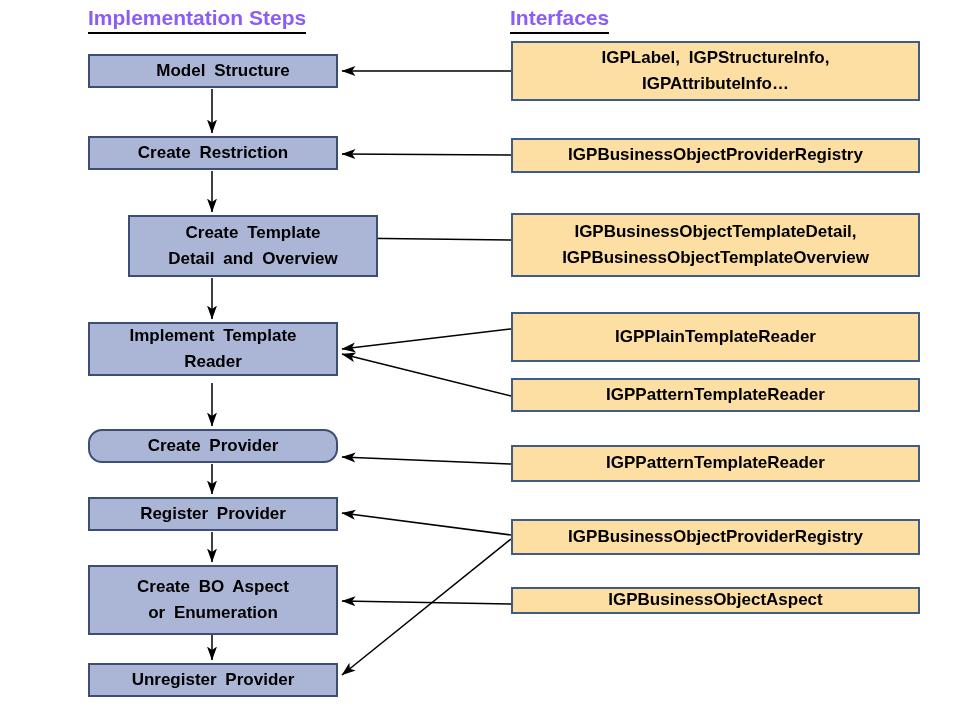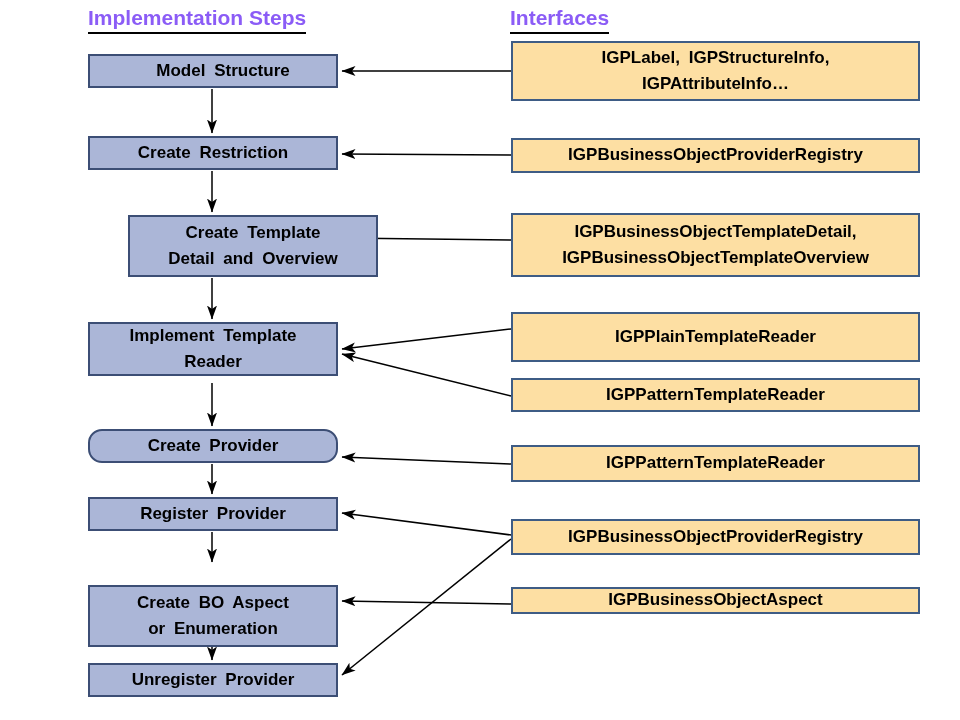--- a/index.html
+++ b/index.html
@@ -20,21 +20,21 @@
     white-space:pre-line;word-spacing:4px;
   }
   .step{left:88px;width:250px;background:#abb6d7;border:2px solid #3c4e75;}
   .iface{left:511px;width:409px;background:#fddfa3;border:2px solid #3e5c85;}
   .s0{top:54px;height:34px;padding-left:20px;}
   .s1{top:136px;height:34px;}
   .s2{top:215px;height:62px;margin-left:40px;}
   .s3{top:322px;height:54px;}
   .s4{top:429px;height:34px;border-radius:14px;}
   .s5{top:497px;height:34px;}
-  .s6{top:585px;height:62px;}
+  .s6{top:565px;height:70px;}
   .s7{top:663px;height:34px;}
   .i0{top:41px;height:60px;}
   .i1{top:138px;height:35px;}
   .i2{top:213px;height:64px;}
   .i3{top:312px;height:50px;}
   .i4{top:378px;height:34px;}
   .i5{top:445px;height:37px;}
   .i6{top:519px;height:36px;}
   .i7{top:587px;height:27px;}
 </style>

